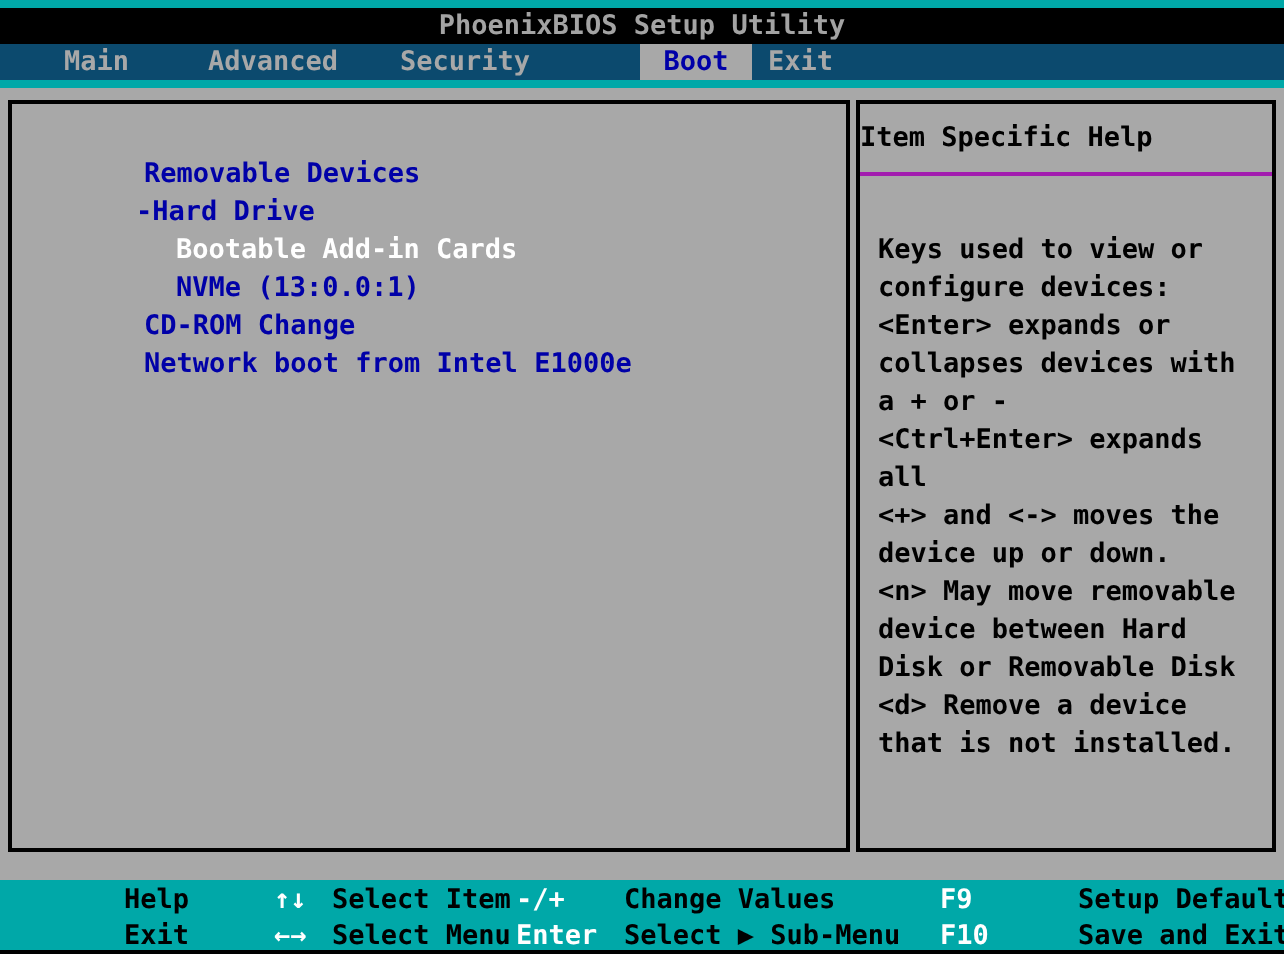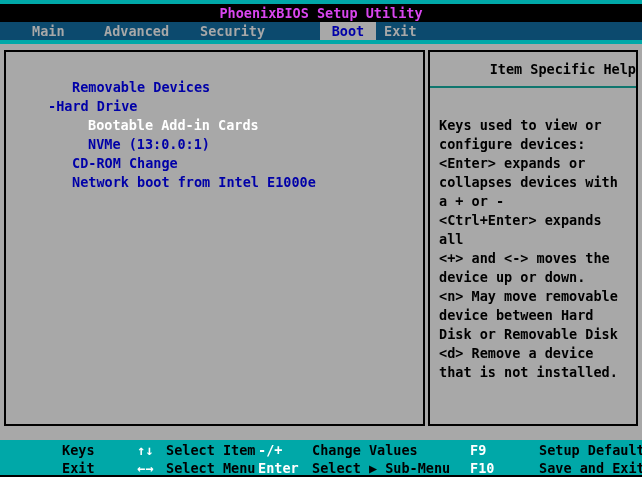--- a/index.html
+++ b/index.html
@@ -10,21 +10,21 @@
     font-family: "DejaVu Sans Mono", "Liberation Mono", monospace;
     font-weight: bold;
     font-size: 13.5px;
     overflow: hidden;
     cursor: default;
   }
   
   .title-bar {
     position: absolute; top: 4px; left: 0; right: 0; height: 31px;
     background: #000;
-    color: #d946ef;
+    color: #a3a3a3;
     text-align: center;
     line-height: 18px;
   }
   
   .menu-bar {
     position: absolute; top: 22px; left: 0; right: 0; height: 18px;
     background: #0c4a6e;
   }
   .menu-tab {
     position: absolute; top: 0; height: 18px; line-height: 18px;
@@ -50,28 +50,28 @@
   .boot-panel { left: 4px; width: 421px; }
   .help-panel { left: 428px; width: 210px; }
   
   .boot-list { padding-top: 26px; }
   .boot-item {
     line-height: 19px; height: 19px;
     color: #0000a8;
     white-space: pre;
   }
   .boot-item.indent-a { padding-left: 66px; }
-  .boot-item.indent-b { padding-left: 42px; }
+  .boot-item.indent-b { padding-left: 42px; margin-left: 20px; }
   .boot-item.indent-c { padding-left: 82px; }
   .boot-item.selected { color: #ffffff; }
   
   .help-header {
     height: 34px; line-height: 34px;
-    border-bottom: 2px solid #0f766e;
-    text-align: right;
+    border-bottom: 2px solid #a21caf;
+    text-align: left;
     color: #000;
   }
   .help-text {
     padding: 28px 8px 0 9px;
     color: #000;
     line-height: 19px;
     white-space: pre-wrap;
   }
   
   .footer {
@@ -137,21 +137,21 @@
 Disk or Removable Disk
 &lt;d&gt; Remove a device
 that is not installed.</div>
     </div>
 
   </div>
 
   <div class="footer">
     <div class="footer-row r0">
       <span class="fkey c0k">F1</span>
-      <span class="flabel c0l">Keys</span>
+      <span class="flabel c0l">Help</span>
       <span class="fkey c1k">↑↓</span>
       <span class="flabel c1l">Select Item</span>
       <span class="fkey c2k">-/+</span>
       <span class="flabel c2l">Change Values</span>
       <span class="fkey c3k">F9</span>
       <span class="flabel c3l">Setup Defaults</span>
     </div>
     <div class="footer-row r1">
       <span class="fkey c0k">Esc</span>
       <span class="flabel c0l">Exit</span>

